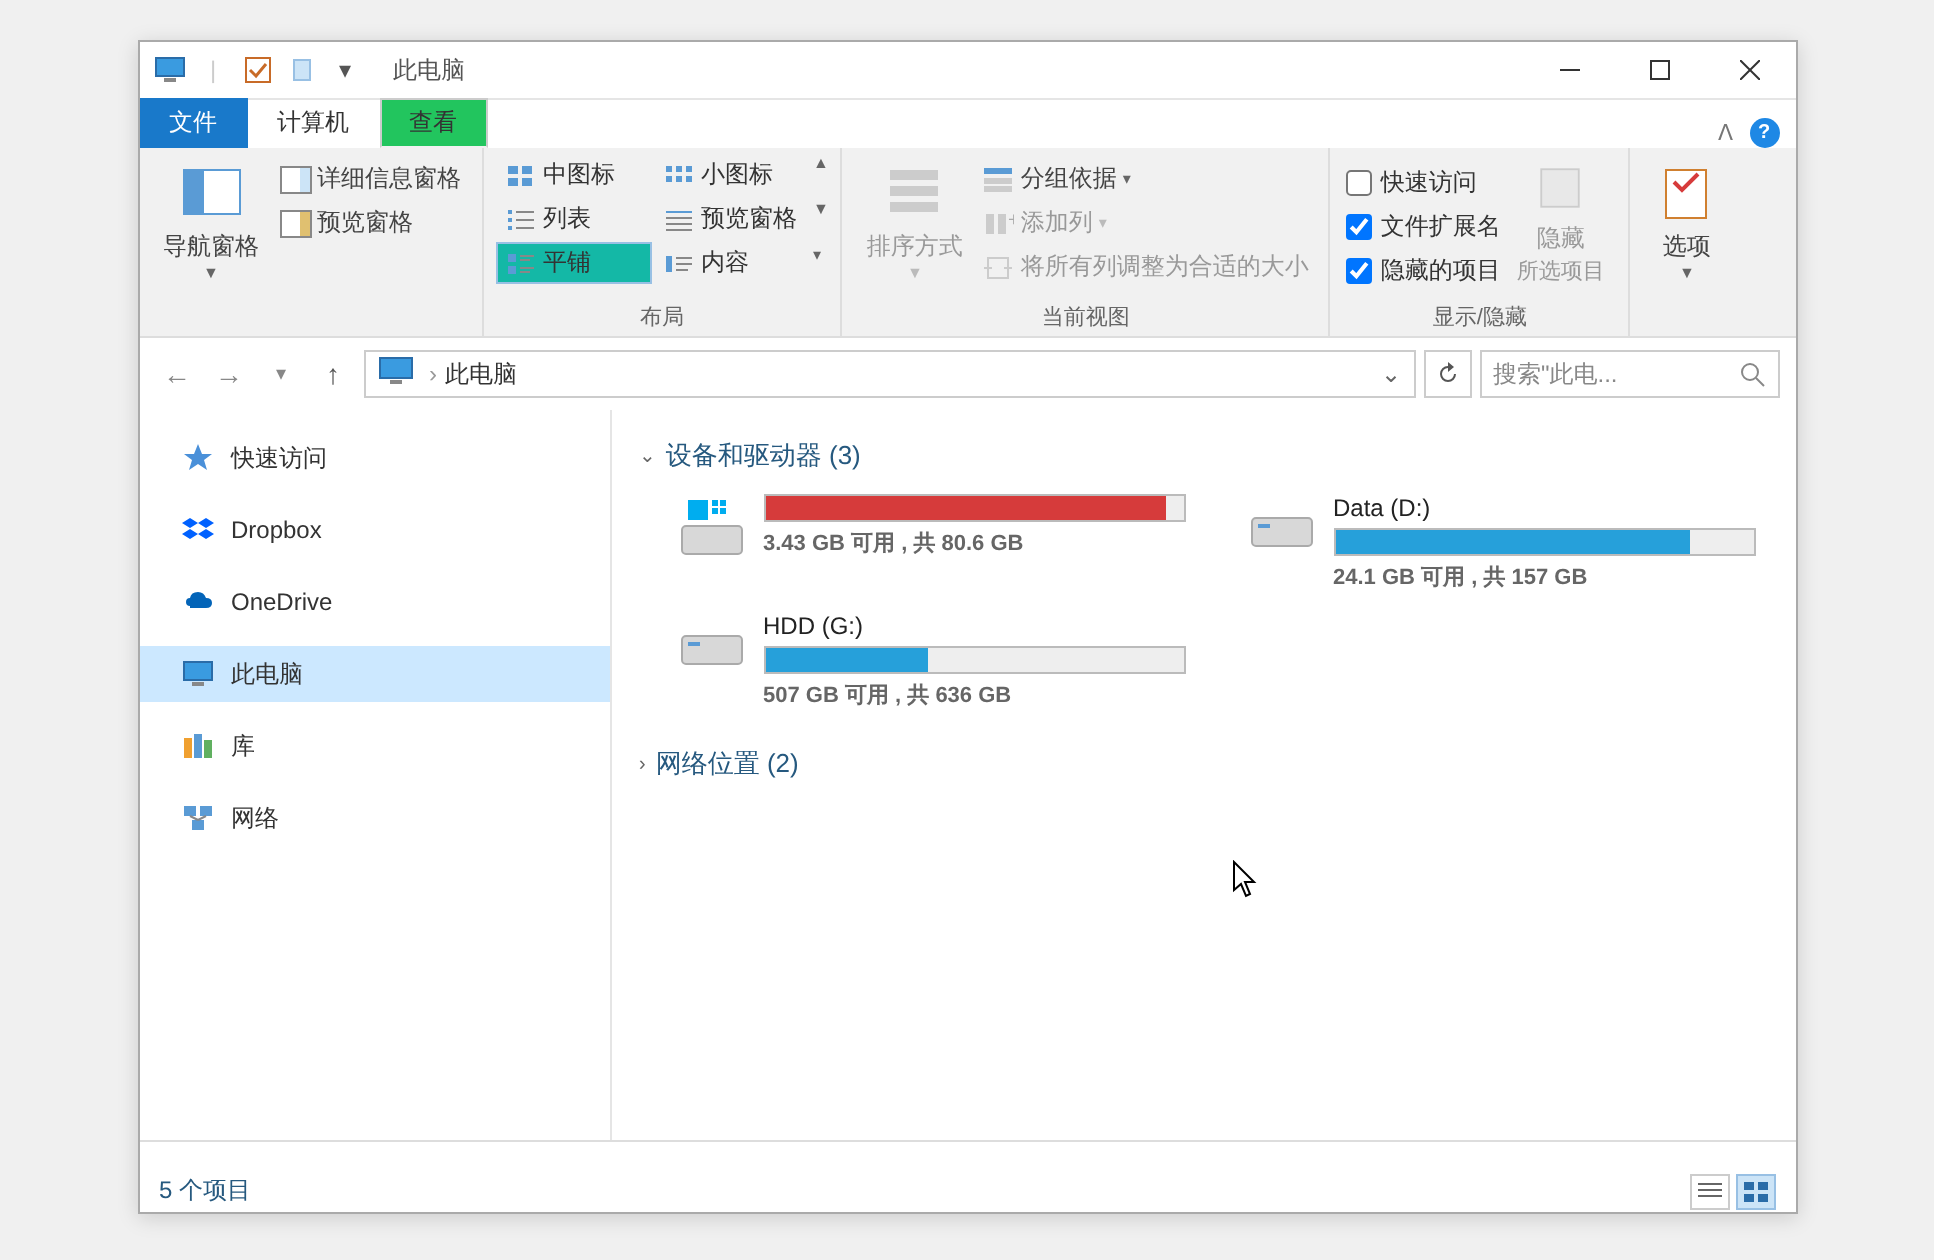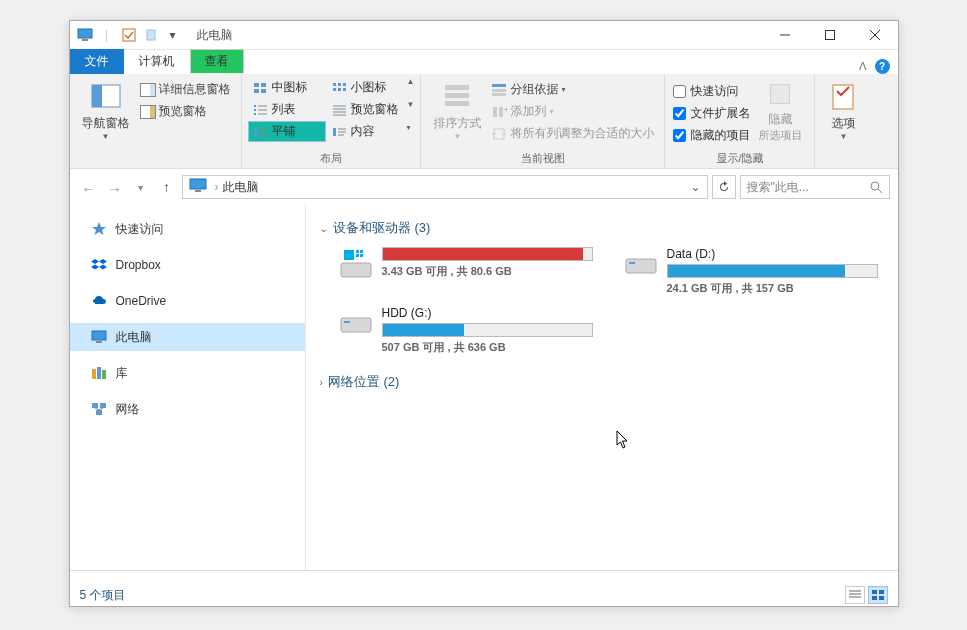--- a/index.html
+++ b/index.html
@@ -66,21 +66,21 @@
     .drive { display: flex; gap: 8px; width: 255px; }
     .drive-ico { width: 36px; height: 36px; display: flex; align-items: center; justify-content: center; }
     .drive-info { flex: 1; }
     .drive-name { font-size: 12px; color: #222; margin-bottom: 3px; }
     .drive-bar { height: 14px; border: 1px solid #bbb; background: #eee; position: relative; margin-bottom: 3px; }
     .drive-bar-fill { height: 100%; }
     .drive-bar-fill.blue { background: #26a0da; }
     .drive-bar-fill.red { background: #d63b3b; }
     .drive-status { font-size: 11px; color: #666; font-weight: bold; }
     
-    .statusbar { border-top: 1px solid #ddd; height: 36px; display: flex; align-items: flex-end; padding: 2px 10px; font-size: 12px; color: #26597f; }
+    .statusbar { border-top: 1px solid #ddd; height: 36px; display: flex; align-items: flex-start; padding: 16px 10px; font-size: 12px; color: #26597f; }
     .statusbar-right { margin-left: auto; display: flex; gap: 3px; }
     .view-toggle { width: 20px; height: 18px; border: 1px solid #ccc; display: flex; align-items: center; justify-content: center; font-size: 10px; }
     .view-toggle.active { background: #cce4f7; border-color: #98c0e4; }
     
     svg { display: block; }
     .cursor { position: absolute; }
   </style>
 </head>
 <body>
 

